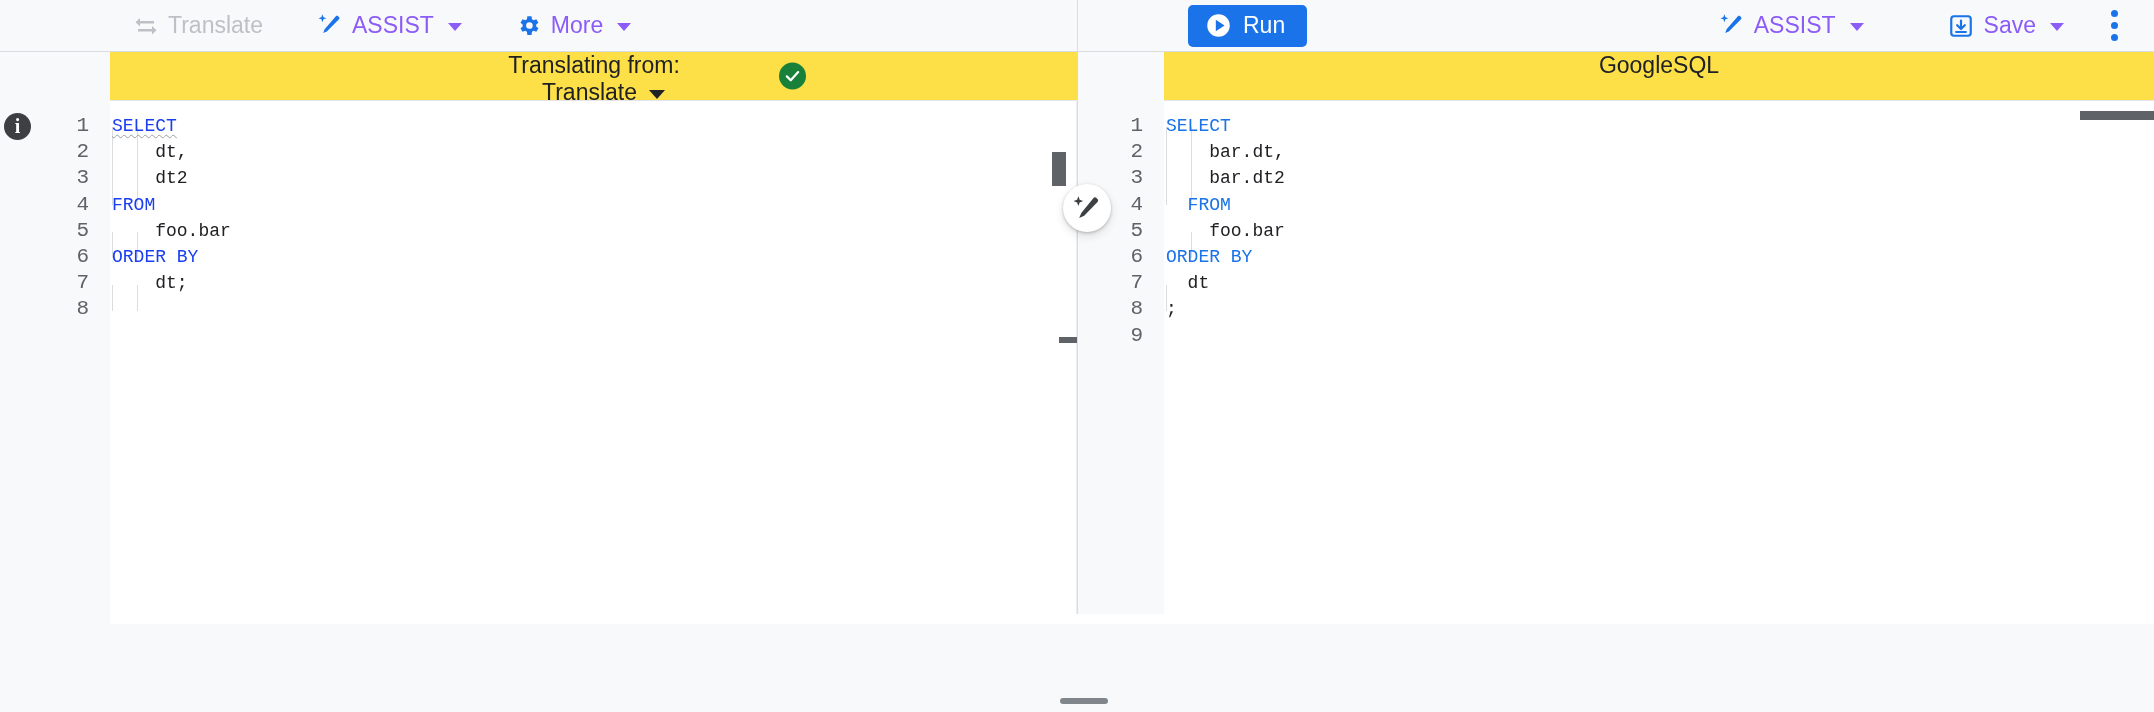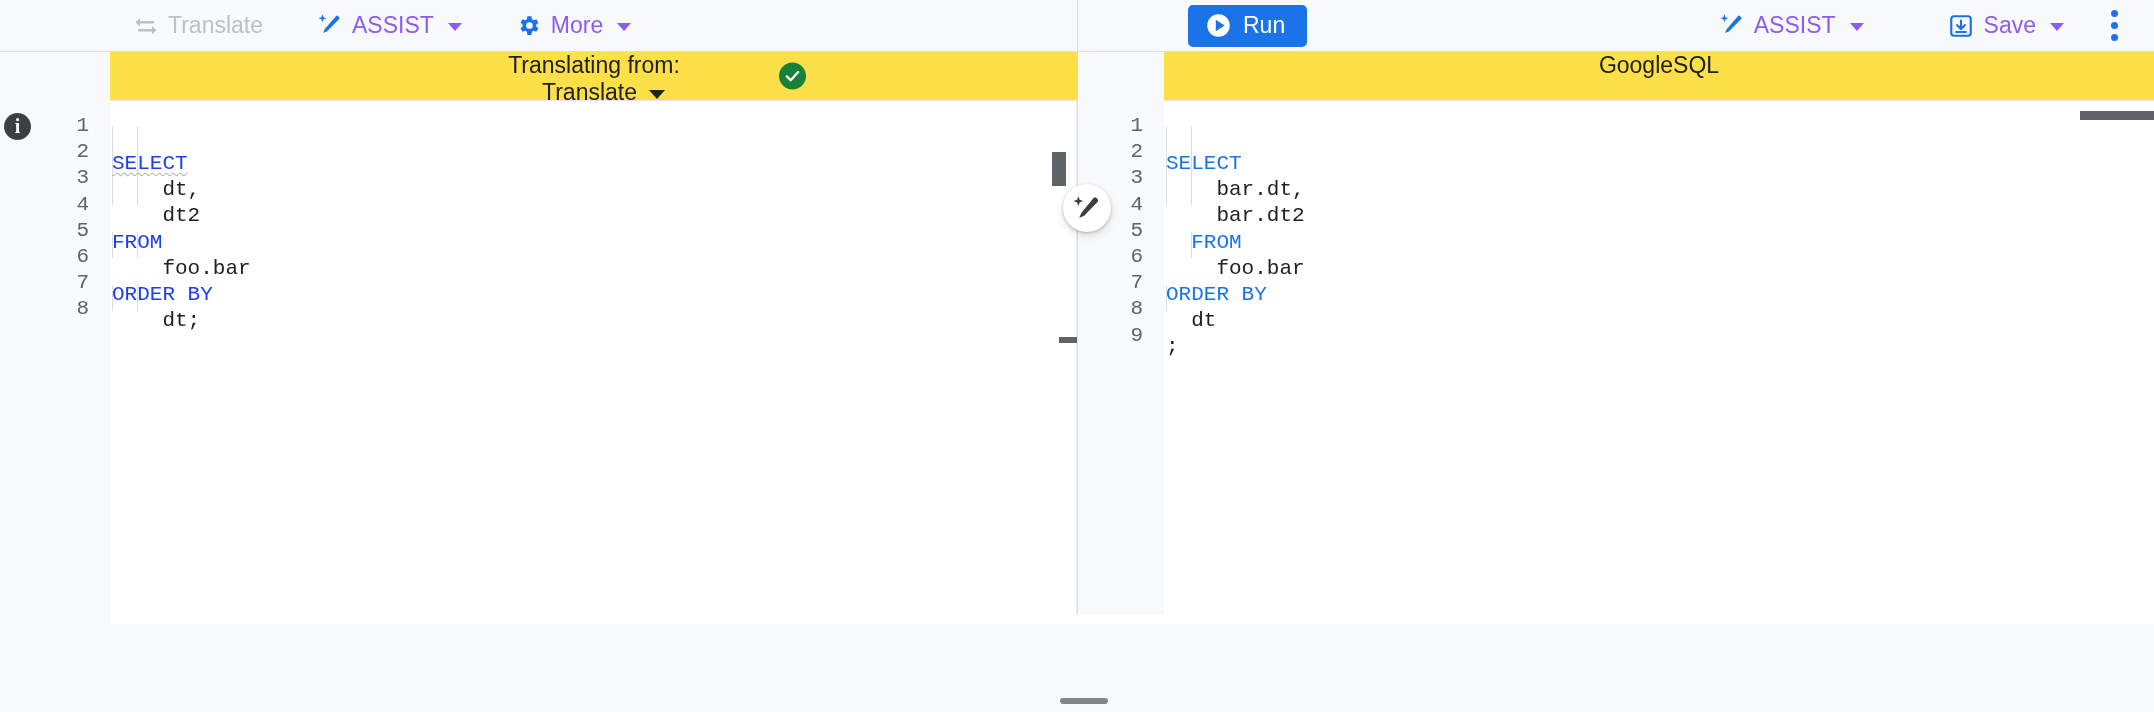--- a/index.html
+++ b/index.html
@@ -139,23 +139,23 @@
     text-align: right; padding-right: 21px;
     font-family: "Liberation Mono", monospace;
     font-size: 21px; color: #5f6368; line-height: 26.2px;
   }
   .code-area {
     flex: 1; background: #ffffff; position: relative;
     padding-top: 12px; overflow: hidden;
   }
   .code {
     font-family: "Liberation Mono", monospace;
-    font-size: 21px; line-height: 26.2px;
+    font-size: 18px; line-height: 26.2px;
     color: #202124; white-space: pre;
-    position: relative; padding-left: 2px; margin-top: 38px;
+    position: relative; padding-left: 2px;
   }
   .squig {
     text-decoration: underline;
     text-decoration-style: wavy;
     text-decoration-color: #9aa0a6;
     text-decoration-thickness: 1px;
     text-underline-offset: 3px;
   }
   
   .guide {

